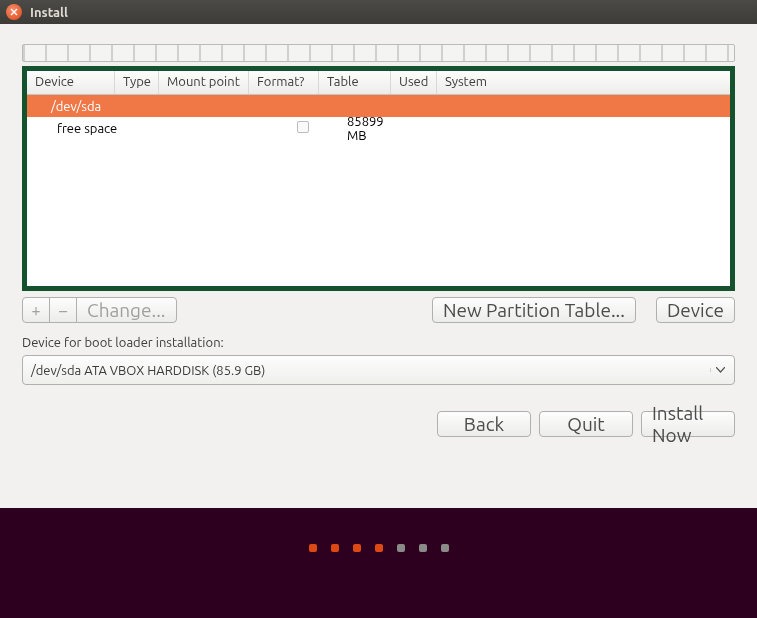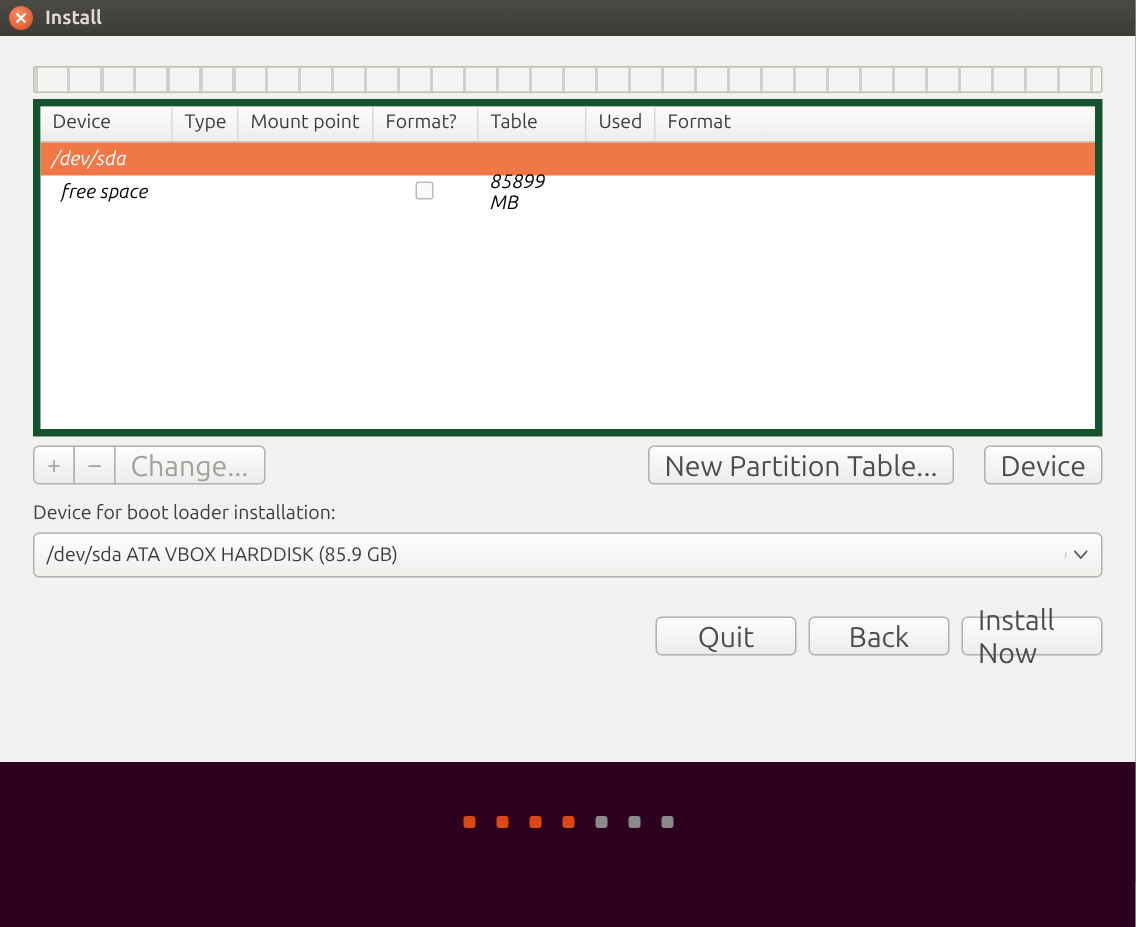--- a/index.html
+++ b/index.html
@@ -18,21 +18,21 @@
 .th:last-child { border-right: none; flex: 1; }
 .c-device { width: 88px; }
 .c-type { width: 44px; }
 .c-mount { width: 90px; }
 .c-format { width: 70px; }
 .c-size { width: 72px; }
 .c-used { width: 46px; }
 .c-system { flex: 1; }
 .trow { display: flex; height: 22px; align-items: center; font-size: 13px; }
 .trow.selected { background: #f07746; color: #fff; }
-.td { padding: 2px 8px; font-style: italic; }
+.td { padding: 2px 24px; }
 .chk { width: 12px; height: 12px; border: 1px solid #bbb; border-radius: 2px; background: #fafafa; display: inline-block; margin-left: 20px; }
 .toolbar-row { display: flex; justify-content: space-between; margin-top: 6px; }
 .btn-group { display: flex; }
 .btn { height: 26px; padding: 0 10px; font-size: 19px; color: #4c4c4c; background: linear-gradient(#fdfdfd, #ececea); border: 1px solid #b0b0ac; border-radius: 4px; cursor: pointer; display: flex; align-items: center; justify-content: center; }
 .btn.disabled { color: #a0a09c; cursor: default; }
 .btn-group .btn { border-radius: 0; margin-left: -1px; }
 .btn-group .btn:first-child { border-radius: 4px 0 0 4px; margin-left: 0; width: 28px; font-size: 16px; }
 .btn-group .btn:nth-child(2) { width: 28px; font-size: 18px; }
 .btn-group .btn:last-child { border-radius: 0 4px 4px 0; }
 .right-btns { display: flex; gap: 20px; }
@@ -65,21 +65,21 @@
     <div class="hatch-bar"></div>
 
     <div class="table-wrap">
       <div class="thead">
         <div class="th c-device">Device</div>
         <div class="th c-type">Type</div>
         <div class="th c-mount">Mount point</div>
         <div class="th c-format">Format?</div>
         <div class="th c-size">Table</div>
         <div class="th c-used">Used</div>
-        <div class="th c-system">Format</div>
+        <div class="th c-system">System</div>
       </div>
 
       <div class="trow selected">
         <div class="td c-device">/dev/sda</div>
       </div>
       <div class="trow">
         <div class="td c-device" style="white-space:pre">  free space</div>
         <div class="td c-type"></div>
         <div class="td c-mount"></div>
         <div class="td c-format"><span class="chk"></span></div>
@@ -103,22 +103,22 @@
     <div class="combo">
       <span class="combo-text">/dev/sda  ATA VBOX HARDDISK (85.9 GB)</span>
       <span class="combo-arrow">
         <svg width="9" height="6" viewBox="0 0 9 6">
             <path d="M0 0 L4.5 5 L9 0" fill="none" stroke="#555" stroke-width="1.2"></path>
           </svg>
       </span>
     </div>
 
     <div class="nav-btns">
+      <div class="btn">Back</div>
       <div class="btn">Quit</div>
-      <div class="btn">Back</div>
       <div class="btn">Install Now</div>
     </div>
   </div>
 
   <div class="footer">
     <span class="dot on"></span>
     <span class="dot on"></span>
     <span class="dot on"></span>
     <span class="dot on"></span>
     <span class="dot off"></span>

